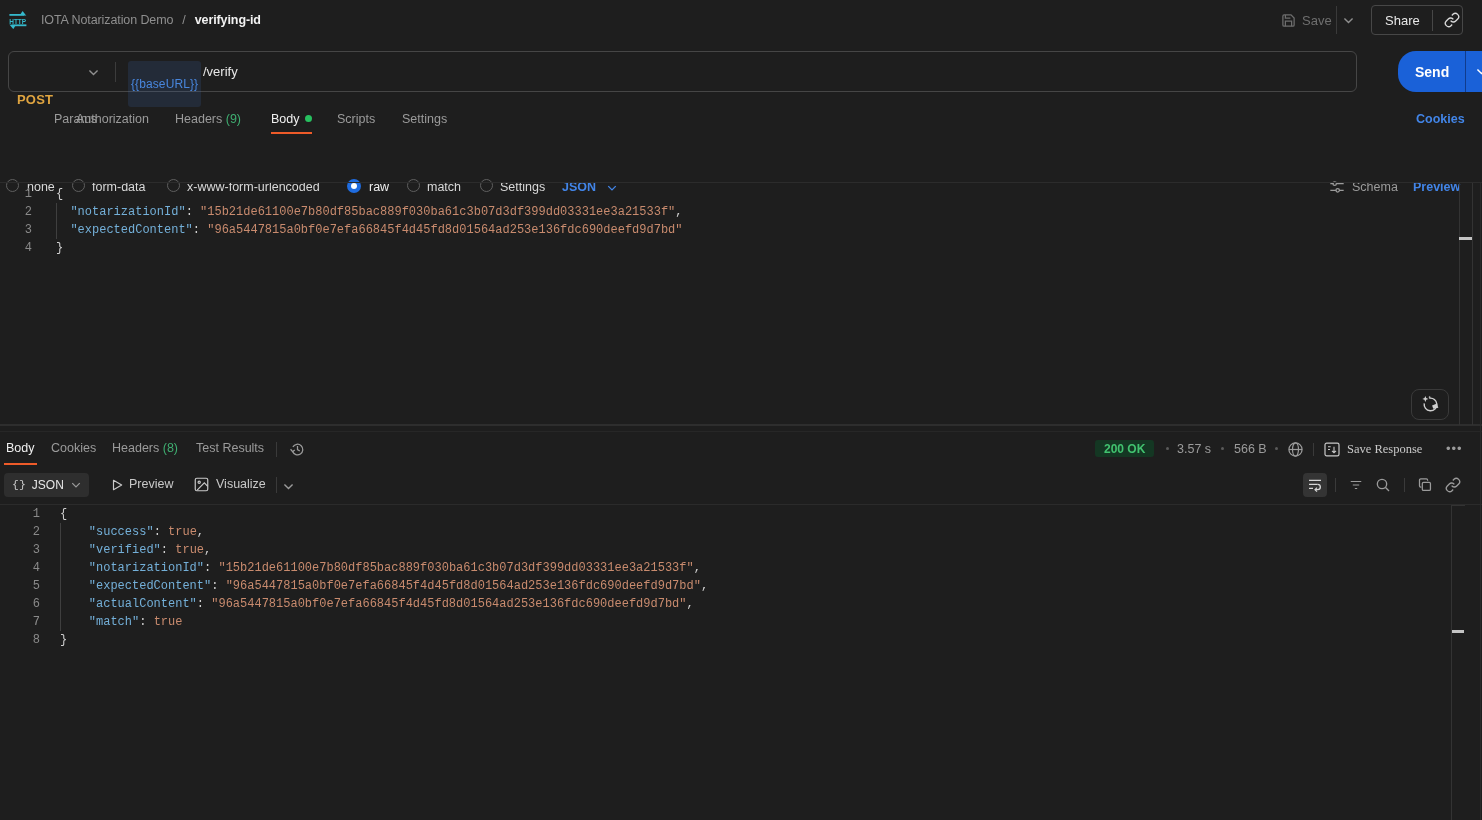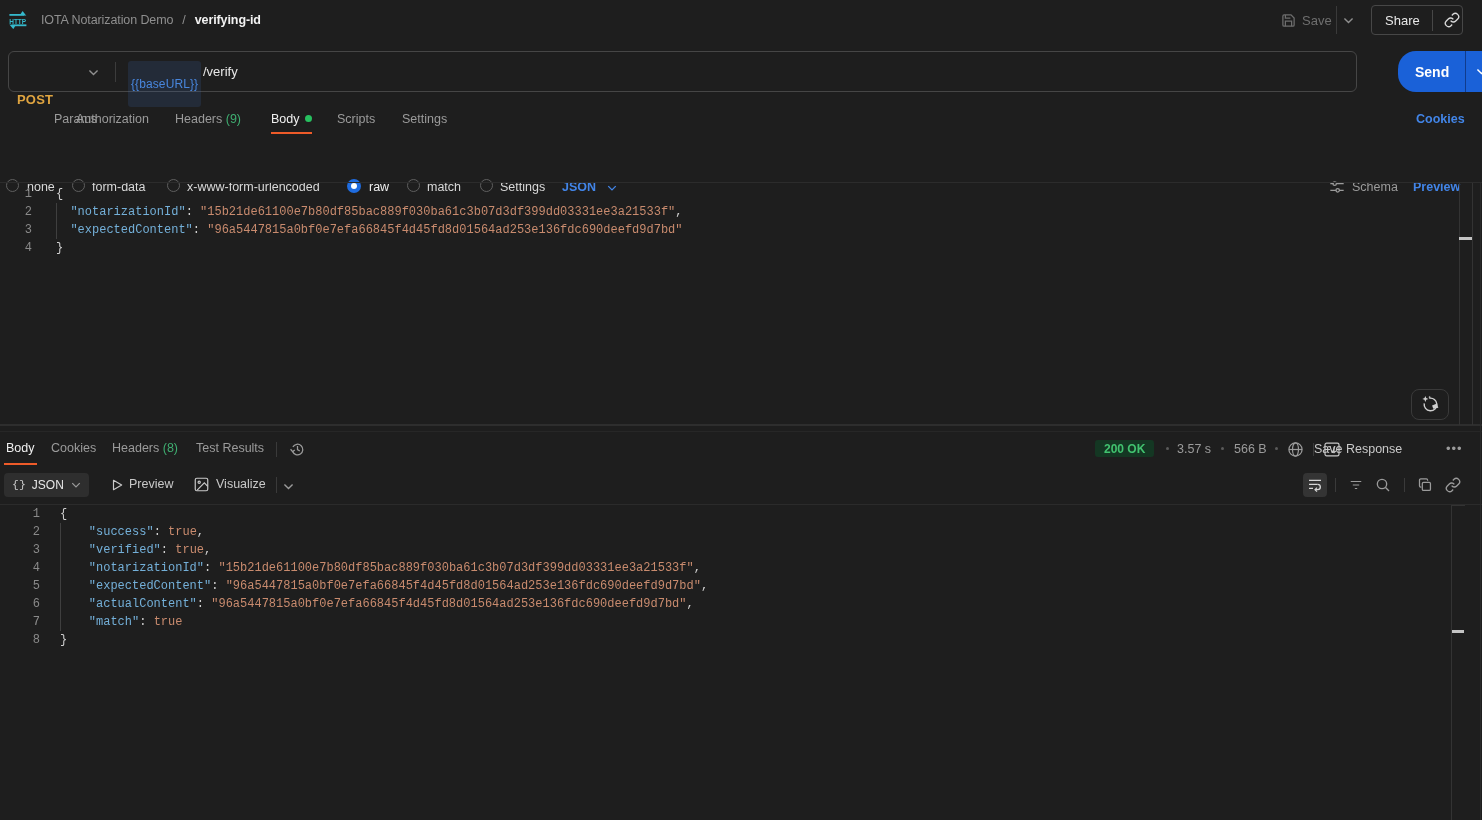--- a/index.html
+++ b/index.html
@@ -165,21 +165,21 @@
     <svg class="abs" style="left:1287px;top:9px;" width="17" height="17" viewBox="0 0 24 24" fill="none" stroke="#9b9b9b" stroke-width="1.7">
       <circle cx="12" cy="12" r="9.3"></circle>
       <ellipse cx="12" cy="12" rx="4.2" ry="9.3"></ellipse>
       <path d="M2.7 12h18.6"></path>
     </svg>
     <div class="abs" style="left:1313px;top:11px;width:1px;height:13px;background:#3a3a3a;"></div>
     <svg class="abs" style="left:1324px;top:10px;" width="16" height="15" viewBox="0 0 24 22" fill="none" stroke="#c9c9c9" stroke-width="1.8">
       <rect x="1.5" y="1.5" width="21" height="19" rx="2.5"></rect>
       <path d="M6 7h4M6 11h3M12 13l3 3 3-3M15 7v8.5" stroke-width="1.6"></path>
     </svg>
-    <span class="abs" style="left:1314px;top:10px;color:#c9c9c9;">Save Response</span>
+    <span class="abs" style="left:1347px;top:10px;color:#c9c9c9;font-family:Liberation Serif, serif;">Save Response</span>
     <span class="abs" style="left:1446px;top:9px;color:#9b9b9b;letter-spacing:1px;font-size:13px;">•••</span>
 
     <div class="abs row" style="left:4px;top:41px;width:85px;height:24px;background:#2e2e2e;border-radius:4px;">
       <span class="mono" style="margin-left:8px;color:#c9c9c9;font-size:11.5px;">{}</span>
       <span style="margin-left:6px;color:#e6e6e6;font-size:12px;">JSON</span>
       <svg style="margin-left:6px;" width="12" height="12" viewBox="0 0 16 16" fill="none" stroke="#9b9b9b" stroke-width="1.7">
           <path d="M3 5.5l5 5 5-5"></path>
         </svg>
     </div>
     <svg class="abs" style="left:110px;top:46px;" width="14" height="14" viewBox="0 0 24 24" fill="none" stroke="#c9c9c9" stroke-width="2">

